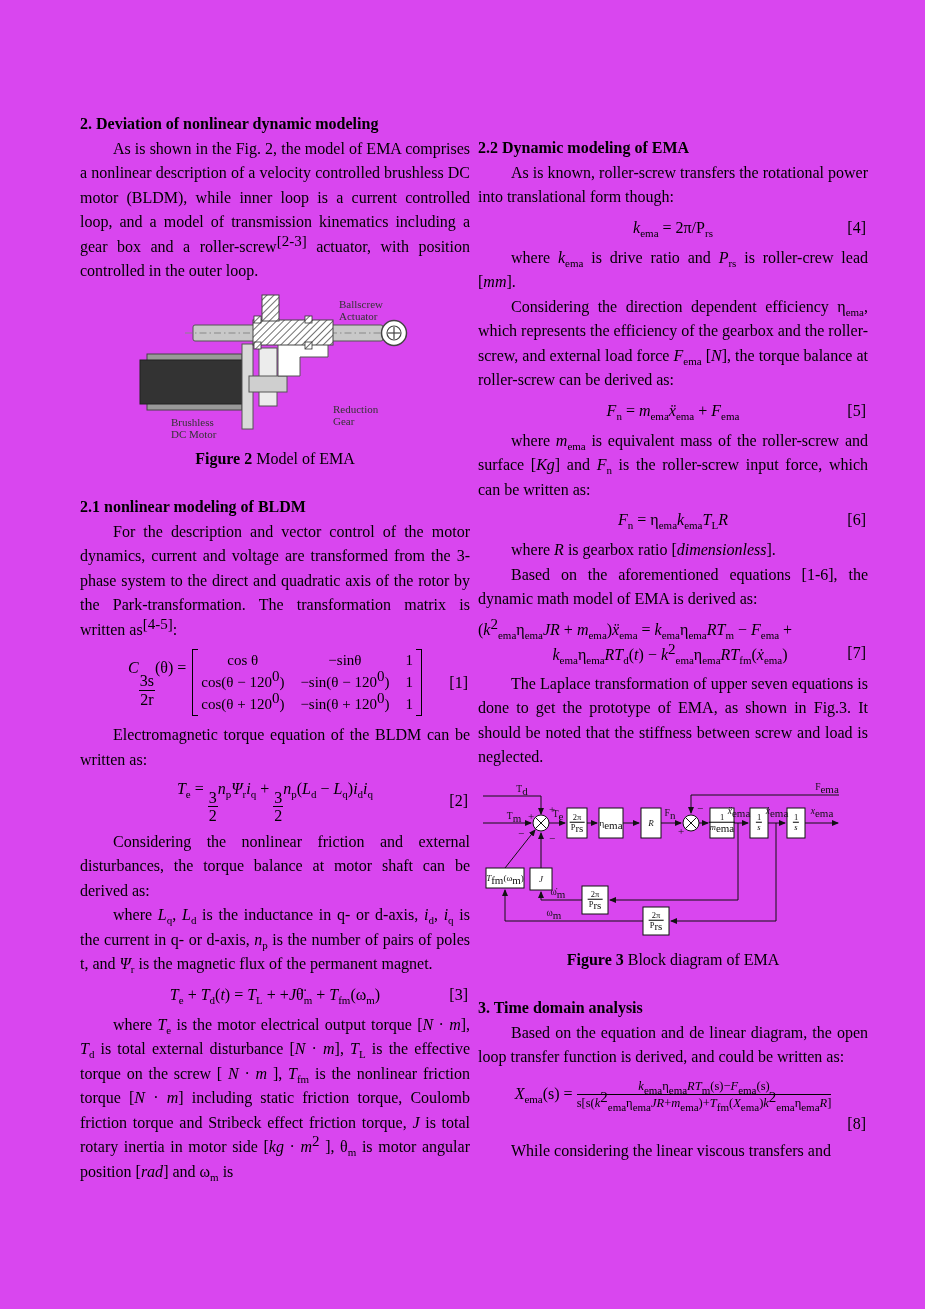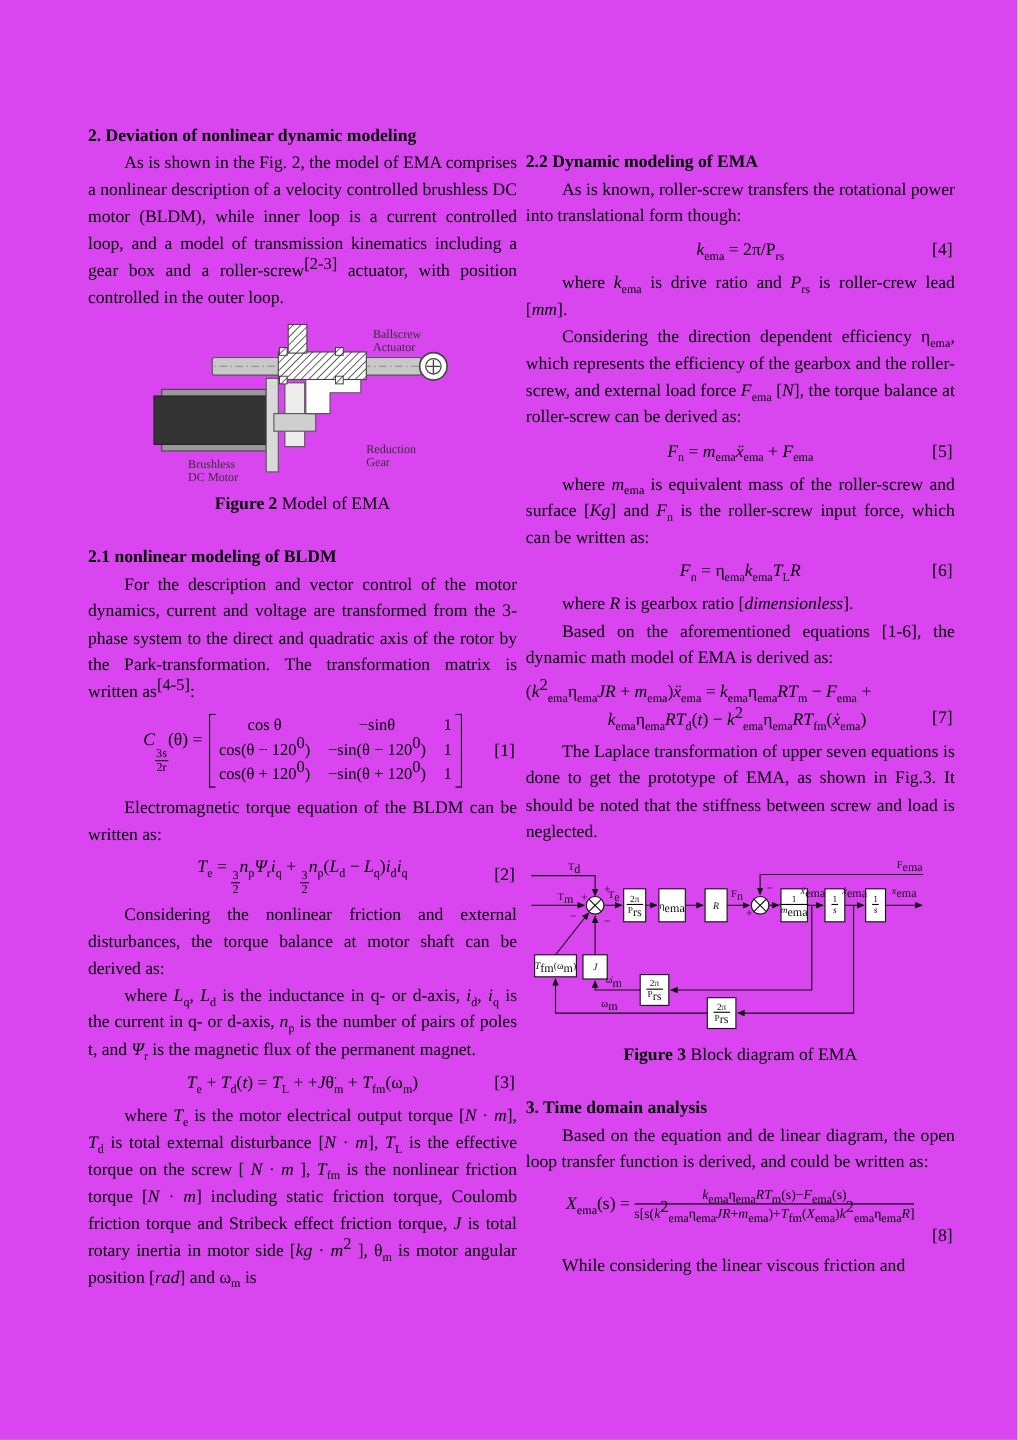--- a/index.html
+++ b/index.html
@@ -7,21 +7,21 @@
         font-family:"Liberation Serif",serif;font-size:16px;color:#000;}
   .cols{position:absolute;left:80px;top:112px;width:788px;display:flex;gap:8px;}
   .col{width:390px;}
   .sec{font-size:16px;font-weight:bold;margin:24px 0 0 0;line-height:24.5px;}
   .sec.first{margin-top:0;}
   .para{margin:0;text-align:justify;text-indent:33px;line-height:24.5px;}
   .para.noindent{text-indent:0;}
   sub{font-size:11px;line-height:0;}
   sup{font-size:15px;line-height:0;}
   .fr{display:inline-flex;flex-direction:column;text-align:center;vertical-align:-0.55em;
-      font-size:11px;line-height:1.1;}
+      font-size:16px;line-height:1.1;}
   .fr .fn{border-bottom:1px solid #000;padding:0 1px;}
   .fr .fd{padding:0 1px;}
   .eq{position:relative;display:flex;justify-content:center;align-items:center;
       margin:5px 0;line-height:24px;min-height:26px;}
   .eq-no{position:absolute;right:2px;top:50%;transform:translateY(-50%);}
   .mat-wrap{display:inline-flex;align-items:center;}
   .mat-lhs{margin-right:6px;}
   .bracket{width:5px;align-self:stretch;border:1.5px solid #000;}
   .bracket.l{border-right:none;margin-right:3px;}
   .bracket.r{border-left:none;margin-left:3px;}
@@ -340,16 +340,16 @@
         <span>
           <span><i>X</i><sub>ema</sub>(s) =</span>
           <span class="bigfrac">
             <span class="bf-n"><i>k</i><sub>ema</sub>η<sub>ema</sub><i>RT</i><sub>m</sub>(s)−<i>F</i><sub>ema</sub>(s)</span>
             <span class="bf-d">s[s(<i>k</i><sup>2</sup><sub>ema</sub>η<sub>ema</sub><i>JR</i>+<i>m</i><sub>ema</sub>)+<i>T</i><sub>fm</sub>(<i>X</i><sub>ema</sub>)<i>k</i><sup>2</sup><sub>ema</sub>η<sub>ema</sub><i>R</i>]</span>
           </span>
         </span>
       </div>
       <div class="eq-no-line">[8]</div>
 
-      <p class="para">While considering the linear viscous friction and</p>
+      <p class="para">While considering the linear viscous transfers and</p>
     </div>
   </div>
 </div>
 
 </body></html>

